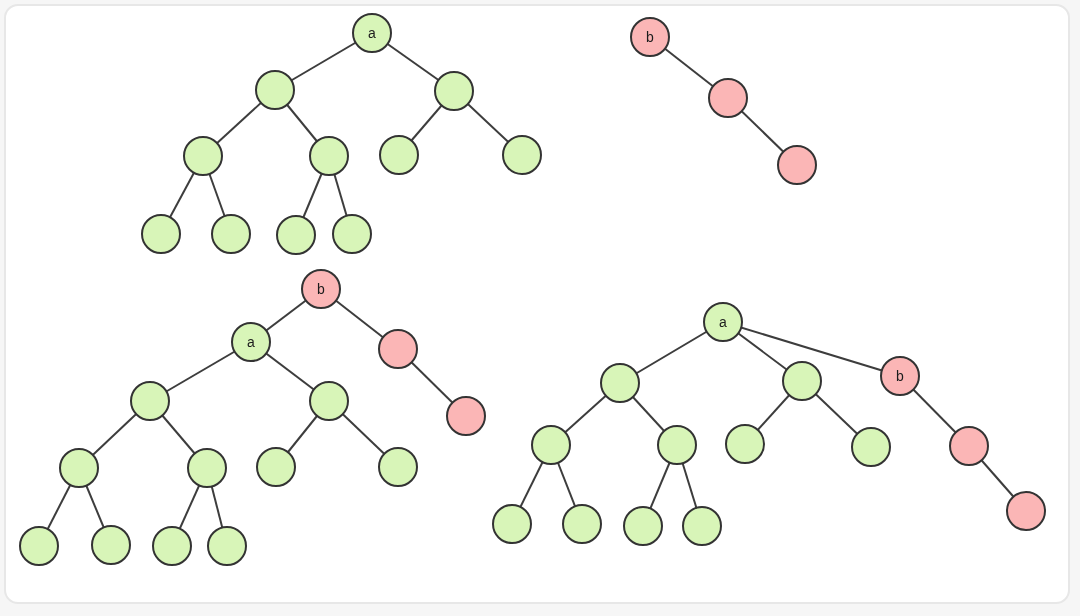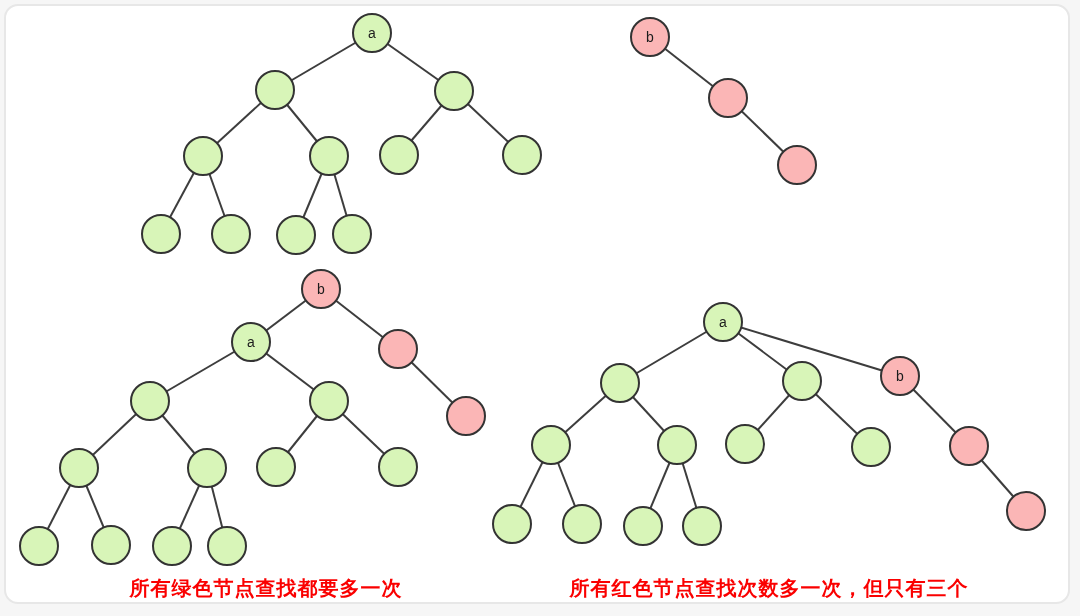--- a/index.html
+++ b/index.html
@@ -141,15 +141,13 @@
         <circle cx="745" cy="444" r="19" fill="#d8f5b8" stroke="#333333" stroke-width="2"></circle>
         <circle cx="871" cy="447" r="19" fill="#d8f5b8" stroke="#333333" stroke-width="2"></circle>
         <circle cx="969" cy="446" r="19" fill="#fbb6b6" stroke="#333333" stroke-width="2"></circle>
         <circle cx="1026" cy="511" r="19" fill="#fbb6b6" stroke="#333333" stroke-width="2"></circle>
         <circle cx="512" cy="524" r="19" fill="#d8f5b8" stroke="#333333" stroke-width="2"></circle>
         <circle cx="582" cy="524" r="19" fill="#d8f5b8" stroke="#333333" stroke-width="2"></circle>
         <circle cx="643" cy="526" r="19" fill="#d8f5b8" stroke="#333333" stroke-width="2"></circle>
         <circle cx="702" cy="526" r="19" fill="#d8f5b8" stroke="#333333" stroke-width="2"></circle>
       </g>
     </svg>
-  <div class="caption" id="caption-0" style="left: 266px; top: 588px; color: rgb(250, 0, 0);">所有绿色节点查找都要多一次</div>
-  <div class="caption" id="caption-1" style="left: 769px; top: 588px; color: rgb(250, 0, 0);">所有红色节点查找次数多一次，但只有三个</div>
 </div>
 
 </body></html>

